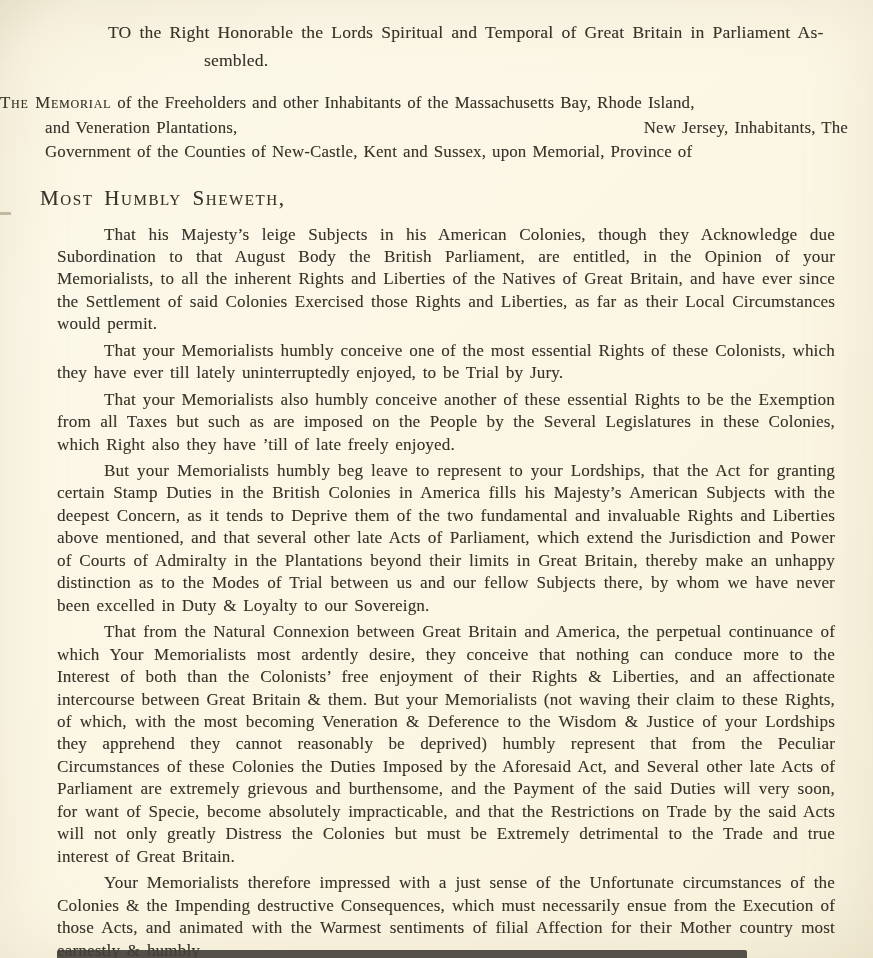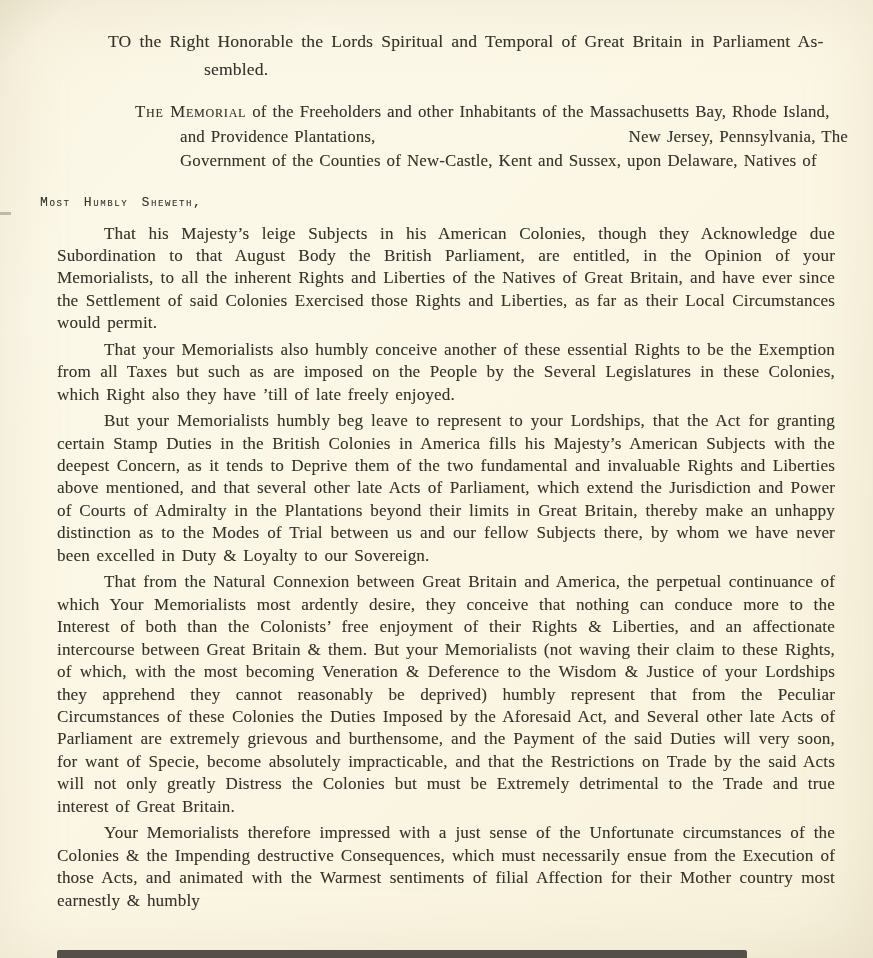--- a/index.html
+++ b/index.html
@@ -17,34 +17,34 @@
     box-shadow: inset 0 0 70px rgba(186,174,138,0.22);
     color: var(--ink, #37332a);
     font-family: "Liberation Serif", "DejaVu Serif", serif;
     text-shadow: 0.3px 0.3px 0 rgba(62,56,46,0.32);
     letter-spacing: 0.2px;
   }
 
   .line { white-space: nowrap; overflow: hidden; }
 
   
-  .address { padding-top: 27px; margin-left: 108px; margin-right: 50px;
+  .address { padding-top: 18px; margin-left: 108px; margin-right: 50px;
              font-size: 17.5px; line-height: 28px; word-spacing: 3.5px; }
   .addr-l2 { margin-left: 96px; word-spacing: 1px; }
 
   
-  .memorial { margin-top: 17px; margin-left: 135px; margin-right: 25px;
+  .memorial { margin-top: 17px; margin-right: 25px;
               font-size: 16.8px; line-height: 24.5px; word-spacing: 1.6px; }
   .mem-hang { margin-left: 45px; }
   .mem-l2 { display: flex; justify-content: space-between; }
   .sc { font-variant: small-caps; letter-spacing: 0.8px; }
 
   
-  .sheweth { margin: 21px 0 0 40px; font-size: 13px; letter-spacing: 1.6px;
-             word-spacing: 4px; font-family: Liberation Mono, monospace; }
+  .sheweth { margin: 21px 0 0 40px; font-size: 21px; letter-spacing: 1.6px;
+             word-spacing: 4px; }
 
   
   .docbody { margin: 13px 38px 0 57px; font-size: 17px; line-height: 22.45px;
              text-align: justify; word-spacing: 2.2px; }
   .docbody p { margin: 4px 0 3px 0; text-indent: 47px; }
 
   
   .bottom-bar { position: absolute; left: 57px; bottom: 0; width: 690px; height: 8px;
                 background: var(--bar, #43403a); border-radius: 2px 2px 0 0;
                 opacity: 0.9; filter: blur(0.4px); }
@@ -57,30 +57,31 @@
 <div class="page" style="--paper: #fbf6e3; --ink: #37332a; --bar: #43403a;">
 
   <div class="address">
     <div class="line addr-l1">TO the Right Honorable the Lords Spiritual and Temporal of Great Britain in Parliament As-</div>
     <div class="line addr-l2">sembled.</div>
   </div>
 
   <div class="memorial">
     <div class="line mem-l1"><span class="sc">The Memorial</span><span> of the Freeholders and other Inhabitants of the Massachusetts Bay, Rhode Island,</span></div>
     <div class="line mem-hang mem-l2">
-      <span>and Providence Plantations,</span>
-      <span>New Jersey, Pennsylvania, The</span>
+      <span>and Veneration Plantations,</span>
+      <span>New Jersey, Inhabitants, The</span>
     </div>
-    <div class="line mem-hang">Government of the Counties of New-Castle, Kent and Sussex, upon Delaware, Natives of</div>
+    <div class="line mem-hang">Government of the Counties of New-Castle, Kent and Sussex, upon Memorial, Province of</div>
   </div>
 
   <div class="sheweth sc line">Most Humbly Sheweth,</div>
 
   <div class="docbody" id="paragraphs">
       <p>That his Majesty’s leige Subjects in his American Colonies, though they Acknowledge due Subordination to that August Body the British Parliament, are entitled, in the Opinion of your Memorialists, to all the inherent Rights and Liberties of the Natives of Great Britain, and have ever since the Settlement of said Colonies Exercised those Rights and Liberties, as far as their Local Circumstances would permit.</p>
+      <p>That your Memorialists humbly conceive one of the most essential Rights of these Colonists, which they have ever till lately uninterruptedly enjoyed, to be Trial by Jury.</p>
       <p>That your Memorialists also humbly conceive another of these essential Rights to be the Exemption from all Taxes but such as are imposed on the People by the Several Legislatures in these Colonies, which Right also they have ’till of late freely enjoyed.</p>
       <p>But your Memorialists humbly beg leave to represent to your Lordships, that the Act for granting certain Stamp Duties in the British Colonies in America fills his Majesty’s American Subjects with the deepest Concern, as it tends to Deprive them of the two fundamental and invaluable Rights and Liberties above mentioned, and that several other late Acts of Parliament, which extend the Jurisdiction and Power of Courts of Admiralty in the Plantations beyond their limits in Great Britain, thereby make an unhappy distinction as to the Modes of Trial between us and our fellow Subjects there, by whom we have never been excelled in Duty &amp; Loyalty to our Sovereign.</p>
       <p>That from the Natural Connexion between Great Britain and America, the perpetual continuance of which Your Memorialists most ardently desire, they conceive that nothing can conduce more to the Interest of both than the Colonists’ free enjoyment of their Rights &amp; Liberties, and an affectionate intercourse between Great Britain &amp; them.  But your Memorialists (not waving their claim to these Rights, of which, with the most becoming Veneration &amp; Deference to the Wisdom &amp; Justice of your Lordships they apprehend they cannot reasonably be deprived) humbly represent that from the Peculiar Circumstances of these Colonies the Duties Imposed by the Aforesaid Act, and Several other late Acts of Parliament are extremely grievous and burthensome, and the Payment of the said Duties will very soon, for want of Specie, become absolutely impracticable, and that the Restrictions on Trade by the said Acts will not only greatly Distress the Colonies but must be Extremely detrimental to the Trade and true interest of Great Britain.</p>
       <p>Your Memorialists therefore impressed with a just sense of the Unfortunate circumstances of the Colonies &amp; the Impending destructive Consequences, which must necessarily ensue from the Execution of those Acts, and animated with the Warmest sentiments of filial Affection for their Mother country most earnestly &amp; humbly</p>
     </div>
 
   <div class="edge-dash"></div>
   <div class="bottom-bar"></div>
 </div>
 

